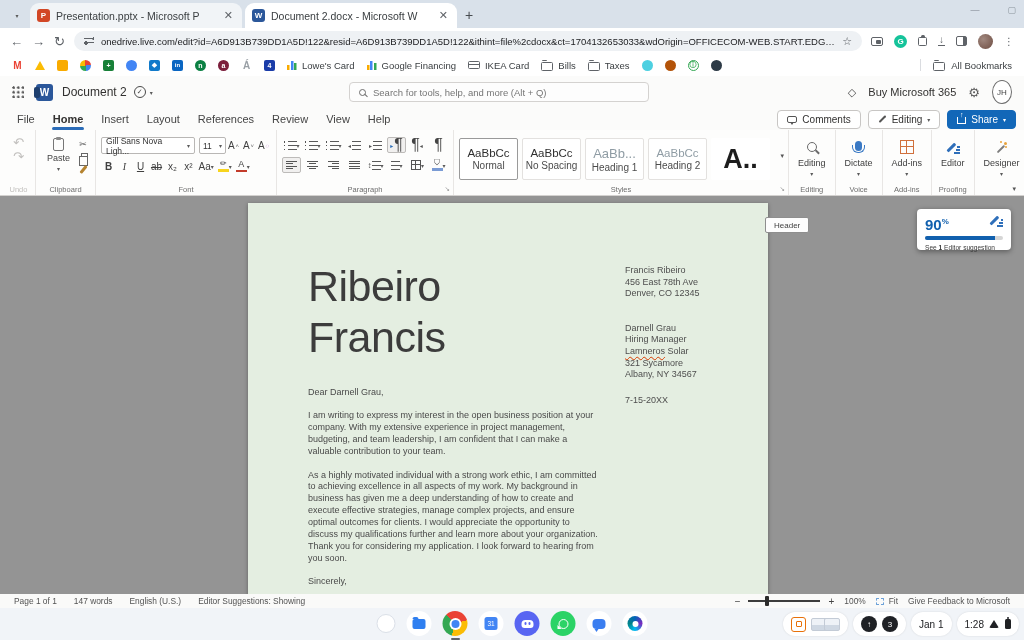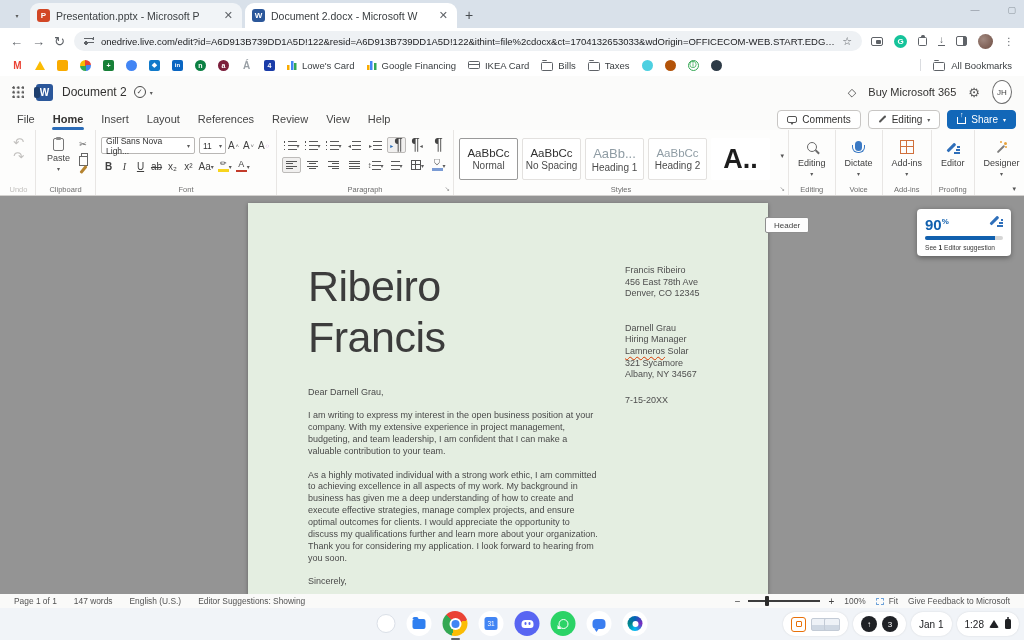--- a/index.html
+++ b/index.html
@@ -164,21 +164,21 @@
 .canvas{height:398px;background:#949494;position:relative;overflow:hidden;flex-shrink:0;}
 .page{position:absolute;left:248px;top:7px;width:520px;height:400px;background:#e4eee1;box-shadow:0 1px 4px rgba(0,0,0,.35);}
 .doc-title{position:absolute;left:60px;top:58px;font-size:43px;line-height:51px;font-weight:300;color:#3c3c3c;letter-spacing:-.5px;}
 .addr{position:absolute;left:377px;top:62px;font-size:9px;line-height:11.6px;color:#4e4e4e;}
 .addr .blk2{margin-top:23px;}
 .addr .dt{margin-top:14px;}
 .misspell{text-decoration:underline wavy #d83b01;text-decoration-thickness:1px;text-underline-offset:2px;text-decoration-skip-ink:none;}
 .letter{position:absolute;left:60px;top:184px;width:294px;font-size:9px;line-height:11.9px;color:#4a4a4a;}
 .letter p{margin-bottom:11.5px;}
 .header-tag{position:absolute;left:765px;top:21px;background:#fdfdfd;border:1px solid #8e8e8e;border-radius:2px;font-size:8px;color:#3f3f3f;padding:2.5px 8px;}
-.editor-card{position:absolute;left:917px;top:13px;width:94px;height:47px;background:#fff;border-radius:4px;box-shadow:0 1.5px 5px rgba(0,0,0,.35);padding:5px 8px 4px;}
+.editor-card{position:absolute;left:917px;top:13px;width:94px;height:41px;background:#fff;border-radius:4px;box-shadow:0 1.5px 5px rgba(0,0,0,.35);padding:5px 8px 4px;}
 .ec-row{display:flex;align-items:flex-start;justify-content:space-between;}
 .ec-score{font-size:15px;font-weight:bold;color:#1160ae;line-height:15px;}
 .ec-score sup{font-size:8px;}
 .ec-bar{margin-top:4px;width:78px;height:4px;background:#d6d6d6;border-radius:2px;overflow:hidden;}
 .ec-bar i{display:block;height:100%;background:#1160ae;}
 .ec-cap{margin-top:3.5px;font-size:6.6px;color:#3a3a3a;}
 .ec-cap b{font-weight:bold;}
 
 
 .statusbar{height:14px;background:#fafaf9;display:flex;align-items:center;font-size:8.4px;color:#535353;padding:0 14px;gap:17px;flex-shrink:0;}
@@ -318,20 +318,24 @@
       <span>All Bookmarks</span>
     </span>
   </div>
 
   <div class="wordbar">
     <span class="ic-waffle"></span>
     <span class="ic-wordapp">W</span>
     <span class="doctitle">Document 2</span>
     <span class="ic-saved">✓</span>
     <span class="chev">▾</span>
+    <div class="searchbox">
+      <span class="ic-search"></span>
+      <input placeholder="Search for tools, help, and more (Alt + Q)" style="">
+    </div>
     <div class="wh-right">
       <span class="ic-gem">◇</span>
       <span class="buy">Buy Microsoft 365</span>
       <span class="ic-gear">⚙</span>
       <span class="avatar-jh">JH</span>
     </div>
   </div>
 
   <div class="menubar">
     <span class="mitem">File</span>

